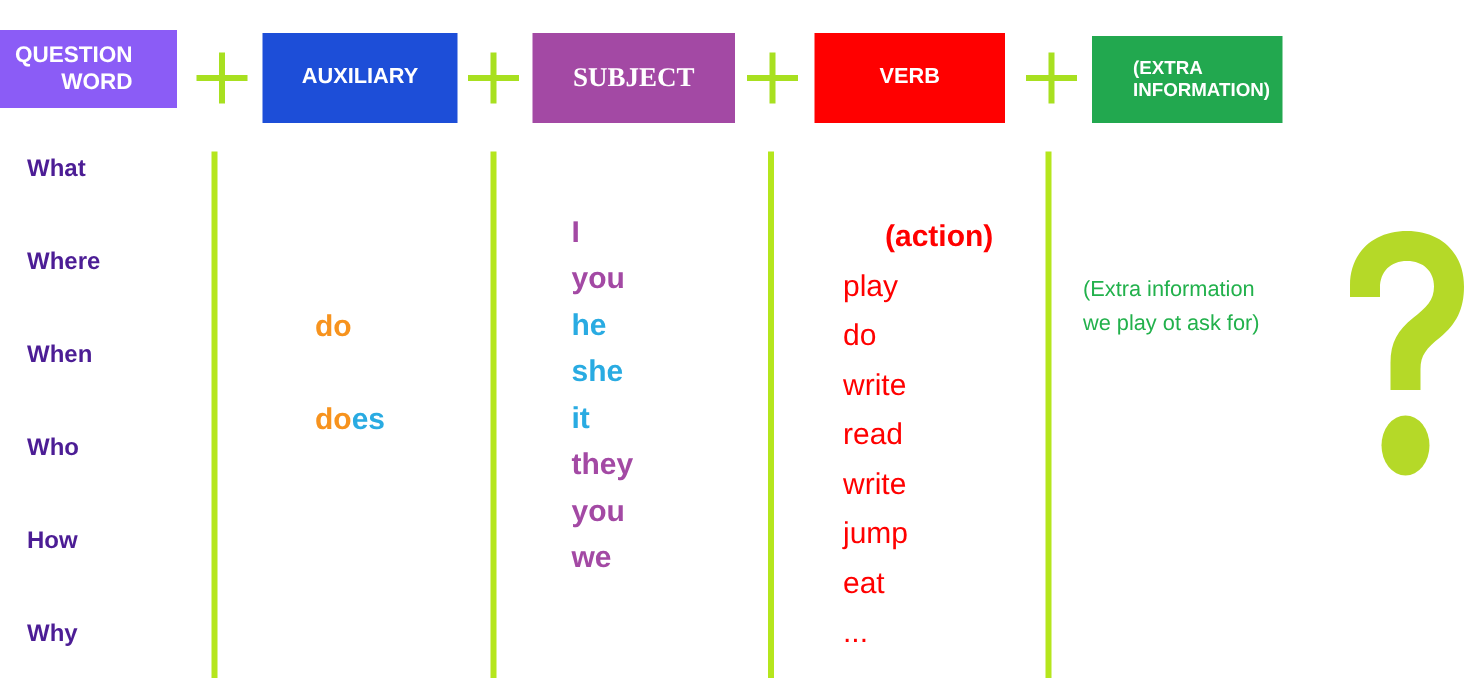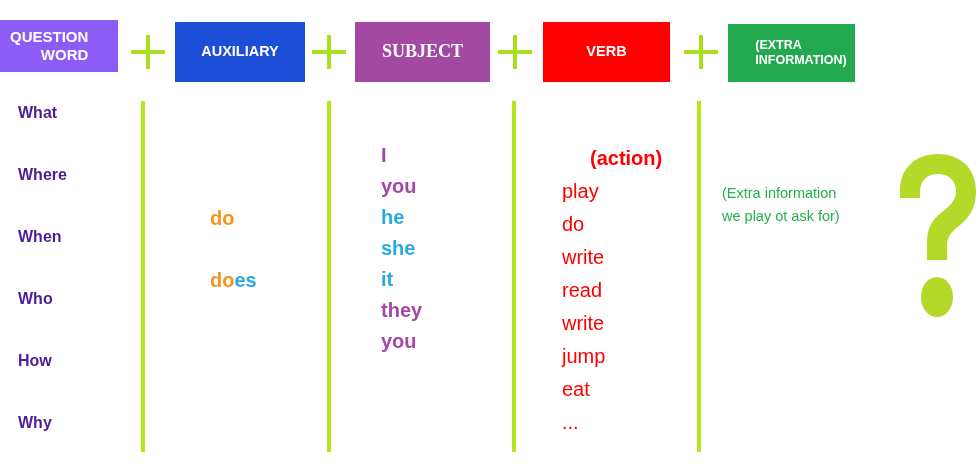--- a/index.html
+++ b/index.html
@@ -177,20 +177,21 @@
   </div>
 
   <div id="subcol">
     <div class="subword sub-pu">I</div>
     <div class="subword sub-pu">you</div>
     <div class="subword sub-bl">he</div>
     <div class="subword sub-bl">she</div>
     <div class="subword sub-bl">it</div>
     <div class="subword sub-pu">they</div>
     <div class="subword sub-pu">you</div>
+    <div class="subword sub-pu">we</div>
   </div>
 
   <div id="verbcol">
     <div class="verbword bold">(action)</div>
     <div class="verbword">play</div>
     <div class="verbword">do</div>
     <div class="verbword">write</div>
     <div class="verbword">read</div>
     <div class="verbword">write</div>
     <div class="verbword">jump</div>

